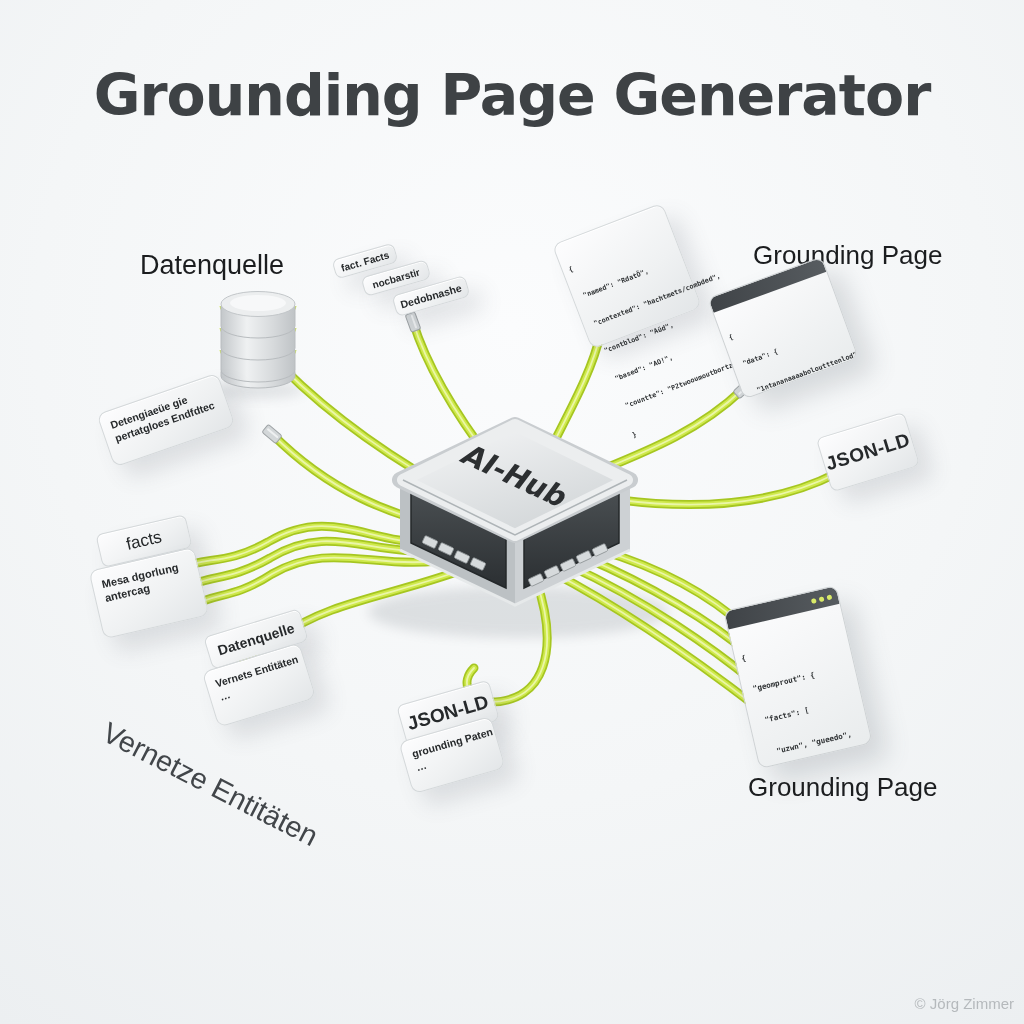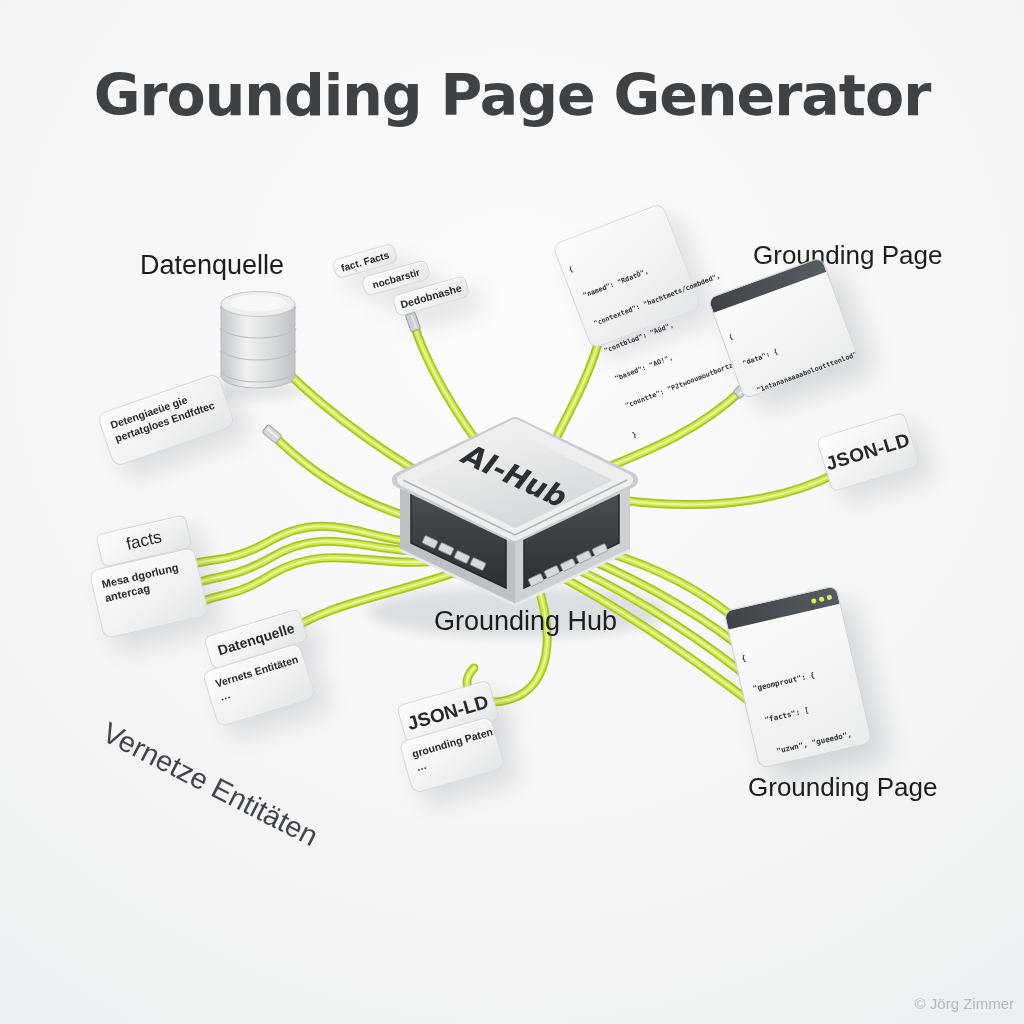--- a/index.html
+++ b/index.html
@@ -291,21 +291,20 @@
       
       
     </div>
   </div>
 
   <div class="pill ov" style="left:822px;top:424px;width:92px;height:56px;transform:rotate(-17deg);font-size:19px;font-weight:600;letter-spacing:.5px;">JSON-LD</div>
 
   <div class="ov" style="left:450px;top:450px;width:130px;height:52px;line-height:52px;text-align:center;
        transform:rotate(25deg) skewX(-12deg);font-family:'DejaVu Sans',sans-serif;font-weight:700;font-size:29px;color:#2c2f31;">AI-Hub</div>
 
-  <div class="ov biglabel" style="left:434px;top:606px;font-size:27px;">Grounding Hub</div>
 
   <div class="pill ov" style="left:98px;top:524px;width:92px;height:34px;transform:rotate(-13deg);font-size:17px;">facts</div>
 
   <div class="card ov note" style="left:95px;top:558px;width:108px;height:70px;transform:rotate(-13deg);font-size:11px;">
     <div class="ln">Mesa dgorlung</div>
     <div class="ln">antercag</div>
   </div>
 
   <div class="pill ov" style="left:206px;top:622px;width:100px;height:34px;transform:rotate(-17deg);font-size:14px;font-weight:700;">Datenquelle</div>
 

